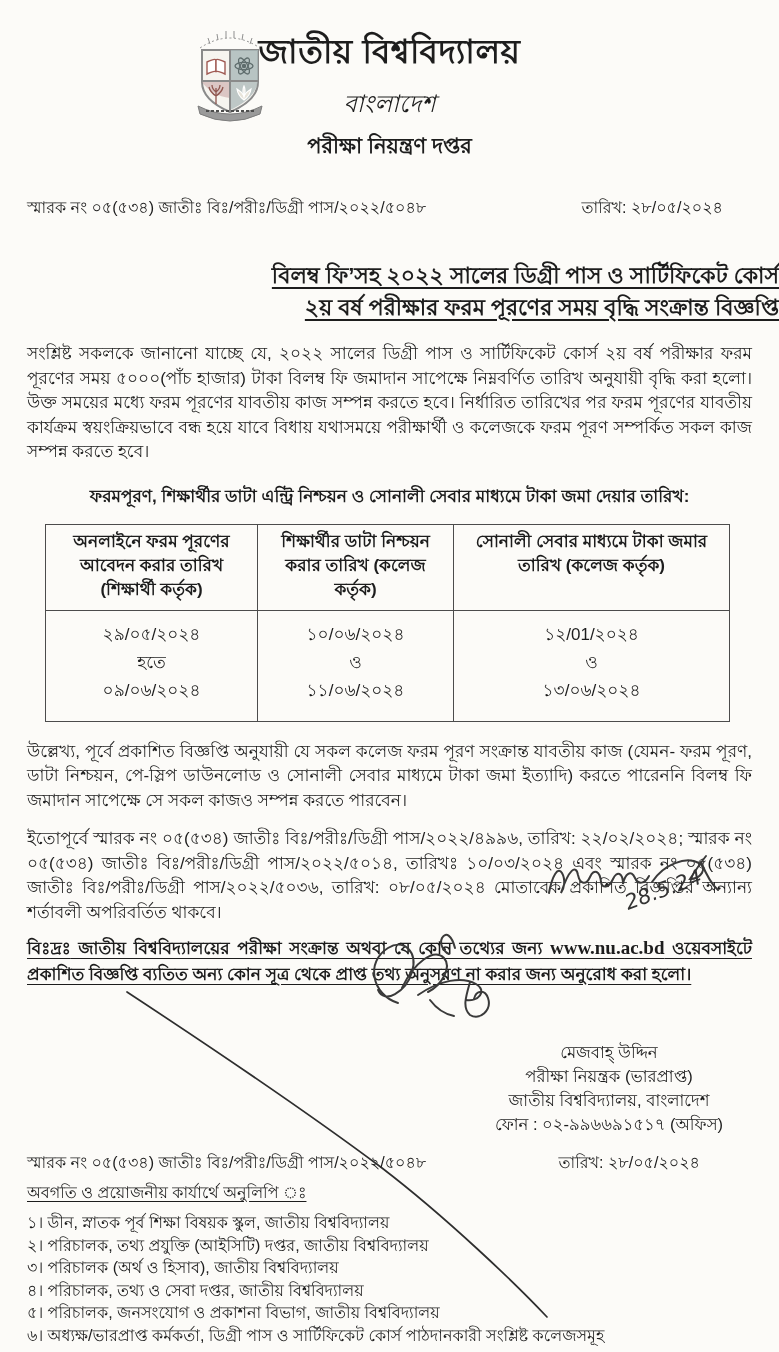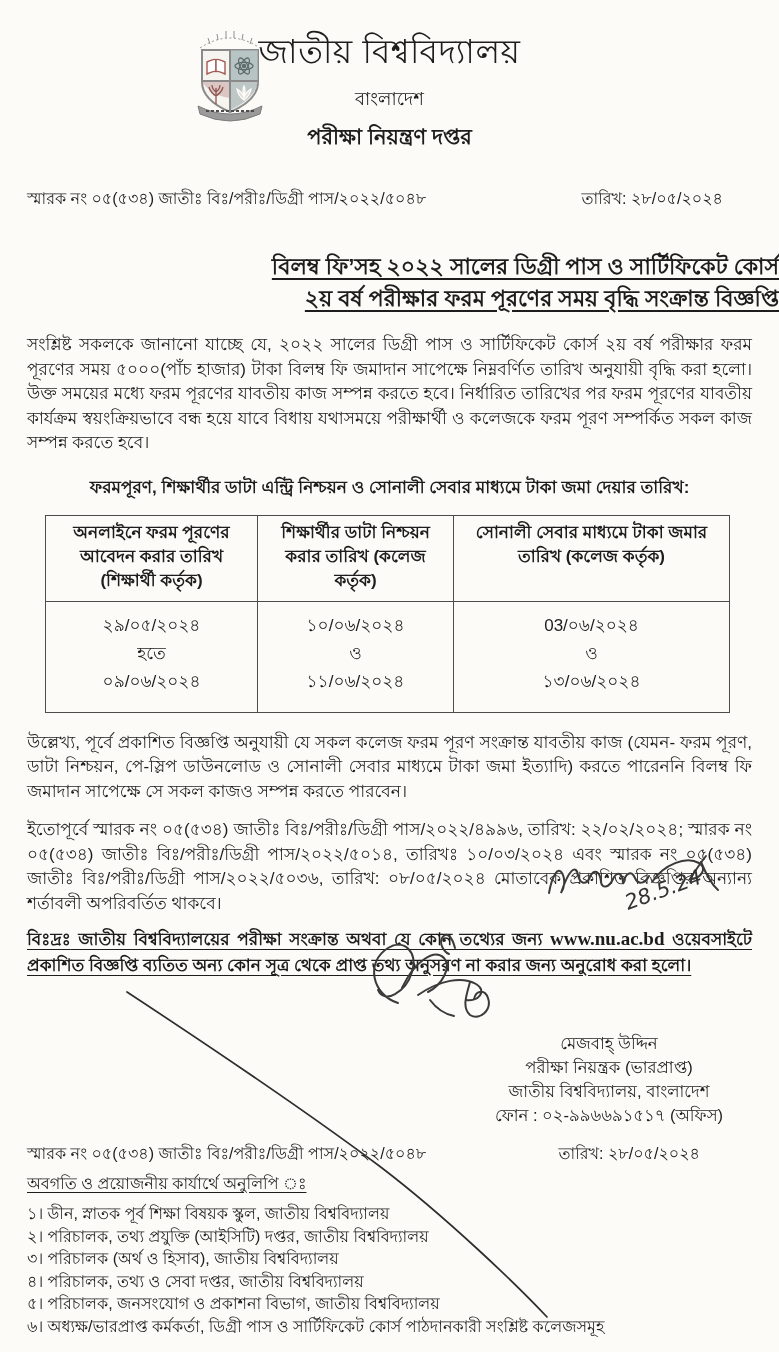--- a/index.html
+++ b/index.html
@@ -9,22 +9,22 @@
     width:779px; height:1352px;
     margin:0 auto;
     background:#fcfbf8;
     color:#1d1d1d;
     font-family:"Liberation Sans","DejaVu Sans",sans-serif;
     overflow:hidden;
   }
   
   .hdr{ position:relative; padding-top:26px; text-align:center; }
   .logo{ position:absolute; left:186px; top:26px; width:88px; height:96px; }
-  .org-name{ font-size:33px; font-weight:400; letter-spacing:.5px; }
-  .country{ font-size:18px; margin-top:3px; }
+  .org-name{ font-size:33px; font-weight:700; letter-spacing:.5px; }
+  .country{ font-size:24px; margin-top:3px;font-style:italic; }
   .office{ font-size:21px; font-weight:700; margin-top:5px; }
   
   .memo-row{ display:flex; justify-content:space-between; padding:0 56px 0 27px; margin-top:30px; font-size:16px; }
   .memo-row2{ display:flex; justify-content:space-between; padding:0 79px 0 27px; margin-top:14px; font-size:16px; }
   
   .title{ margin-top:38px; text-align:right; font-size:22px; font-weight:700; line-height:32px; }
   .title span{ text-decoration:underline; text-underline-offset:4px; }
   
   .para{ margin:18px 27px 0 27px; font-size:17px; line-height:24.5px; text-align:justify; }
   .para.tight{ margin-top:14px; }
@@ -129,21 +129,21 @@
           <div>২৯/০৫/২০২৪</div>
           <div>হতে</div>
           <div>০৯/০৬/২০২৪</div>
         </td>
         <td>
           <div>১০/০৬/২০২৪</div>
           <div>ও</div>
           <div>১১/০৬/২০২৪</div>
         </td>
         <td>
-          <div>03/০৬/২০২৪</div>
+          <div>১২/01/২০২৪</div>
           <div>ও</div>
           <div>১৩/০৬/২০২৪</div>
         </td>
       </tr>
     </tbody>
   </table>
 
   <p class="para">উল্লেখ্য, পূর্বে প্রকাশিত বিজ্ঞপ্তি অনুযায়ী যে সকল কলেজ ফরম পূরণ সংক্রান্ত যাবতীয় কাজ (যেমন- ফরম পূরণ, ডাটা নিশ্চয়ন, পে-স্লিপ ডাউনলোড ও সোনালী সেবার মাধ্যমে টাকা জমা ইত্যাদি) করতে পারেননি বিলম্ব ফি জমাদান সাপেক্ষে সে সকল কাজও সম্পন্ন করতে পারবেন।</p>
   <p class="para tight">ইতোপূর্বে স্মারক নং ০৫(৫৩৪) জাতীঃ বিঃ/পরীঃ/ডিগ্রী পাস/২০২২/৪৯৯৬, তারিখ: ২২/০২/২০২৪; স্মারক নং ০৫(৫৩৪) জাতীঃ বিঃ/পরীঃ/ডিগ্রী পাস/২০২২/৫০১৪, তারিখঃ ১০/০৩/২০২৪ এবং স্মারক নং ০৫(৫৩৪) জাতীঃ বিঃ/পরীঃ/ডিগ্রী পাস/২০২২/৫০৩৬, তারিখ: ০৮/০৫/২০২৪ মোতাবেক প্রকাশিত বিজ্ঞপ্তির অন্যান্য শর্তাবলী অপরিবর্তিত থাকবে।</p>
 

